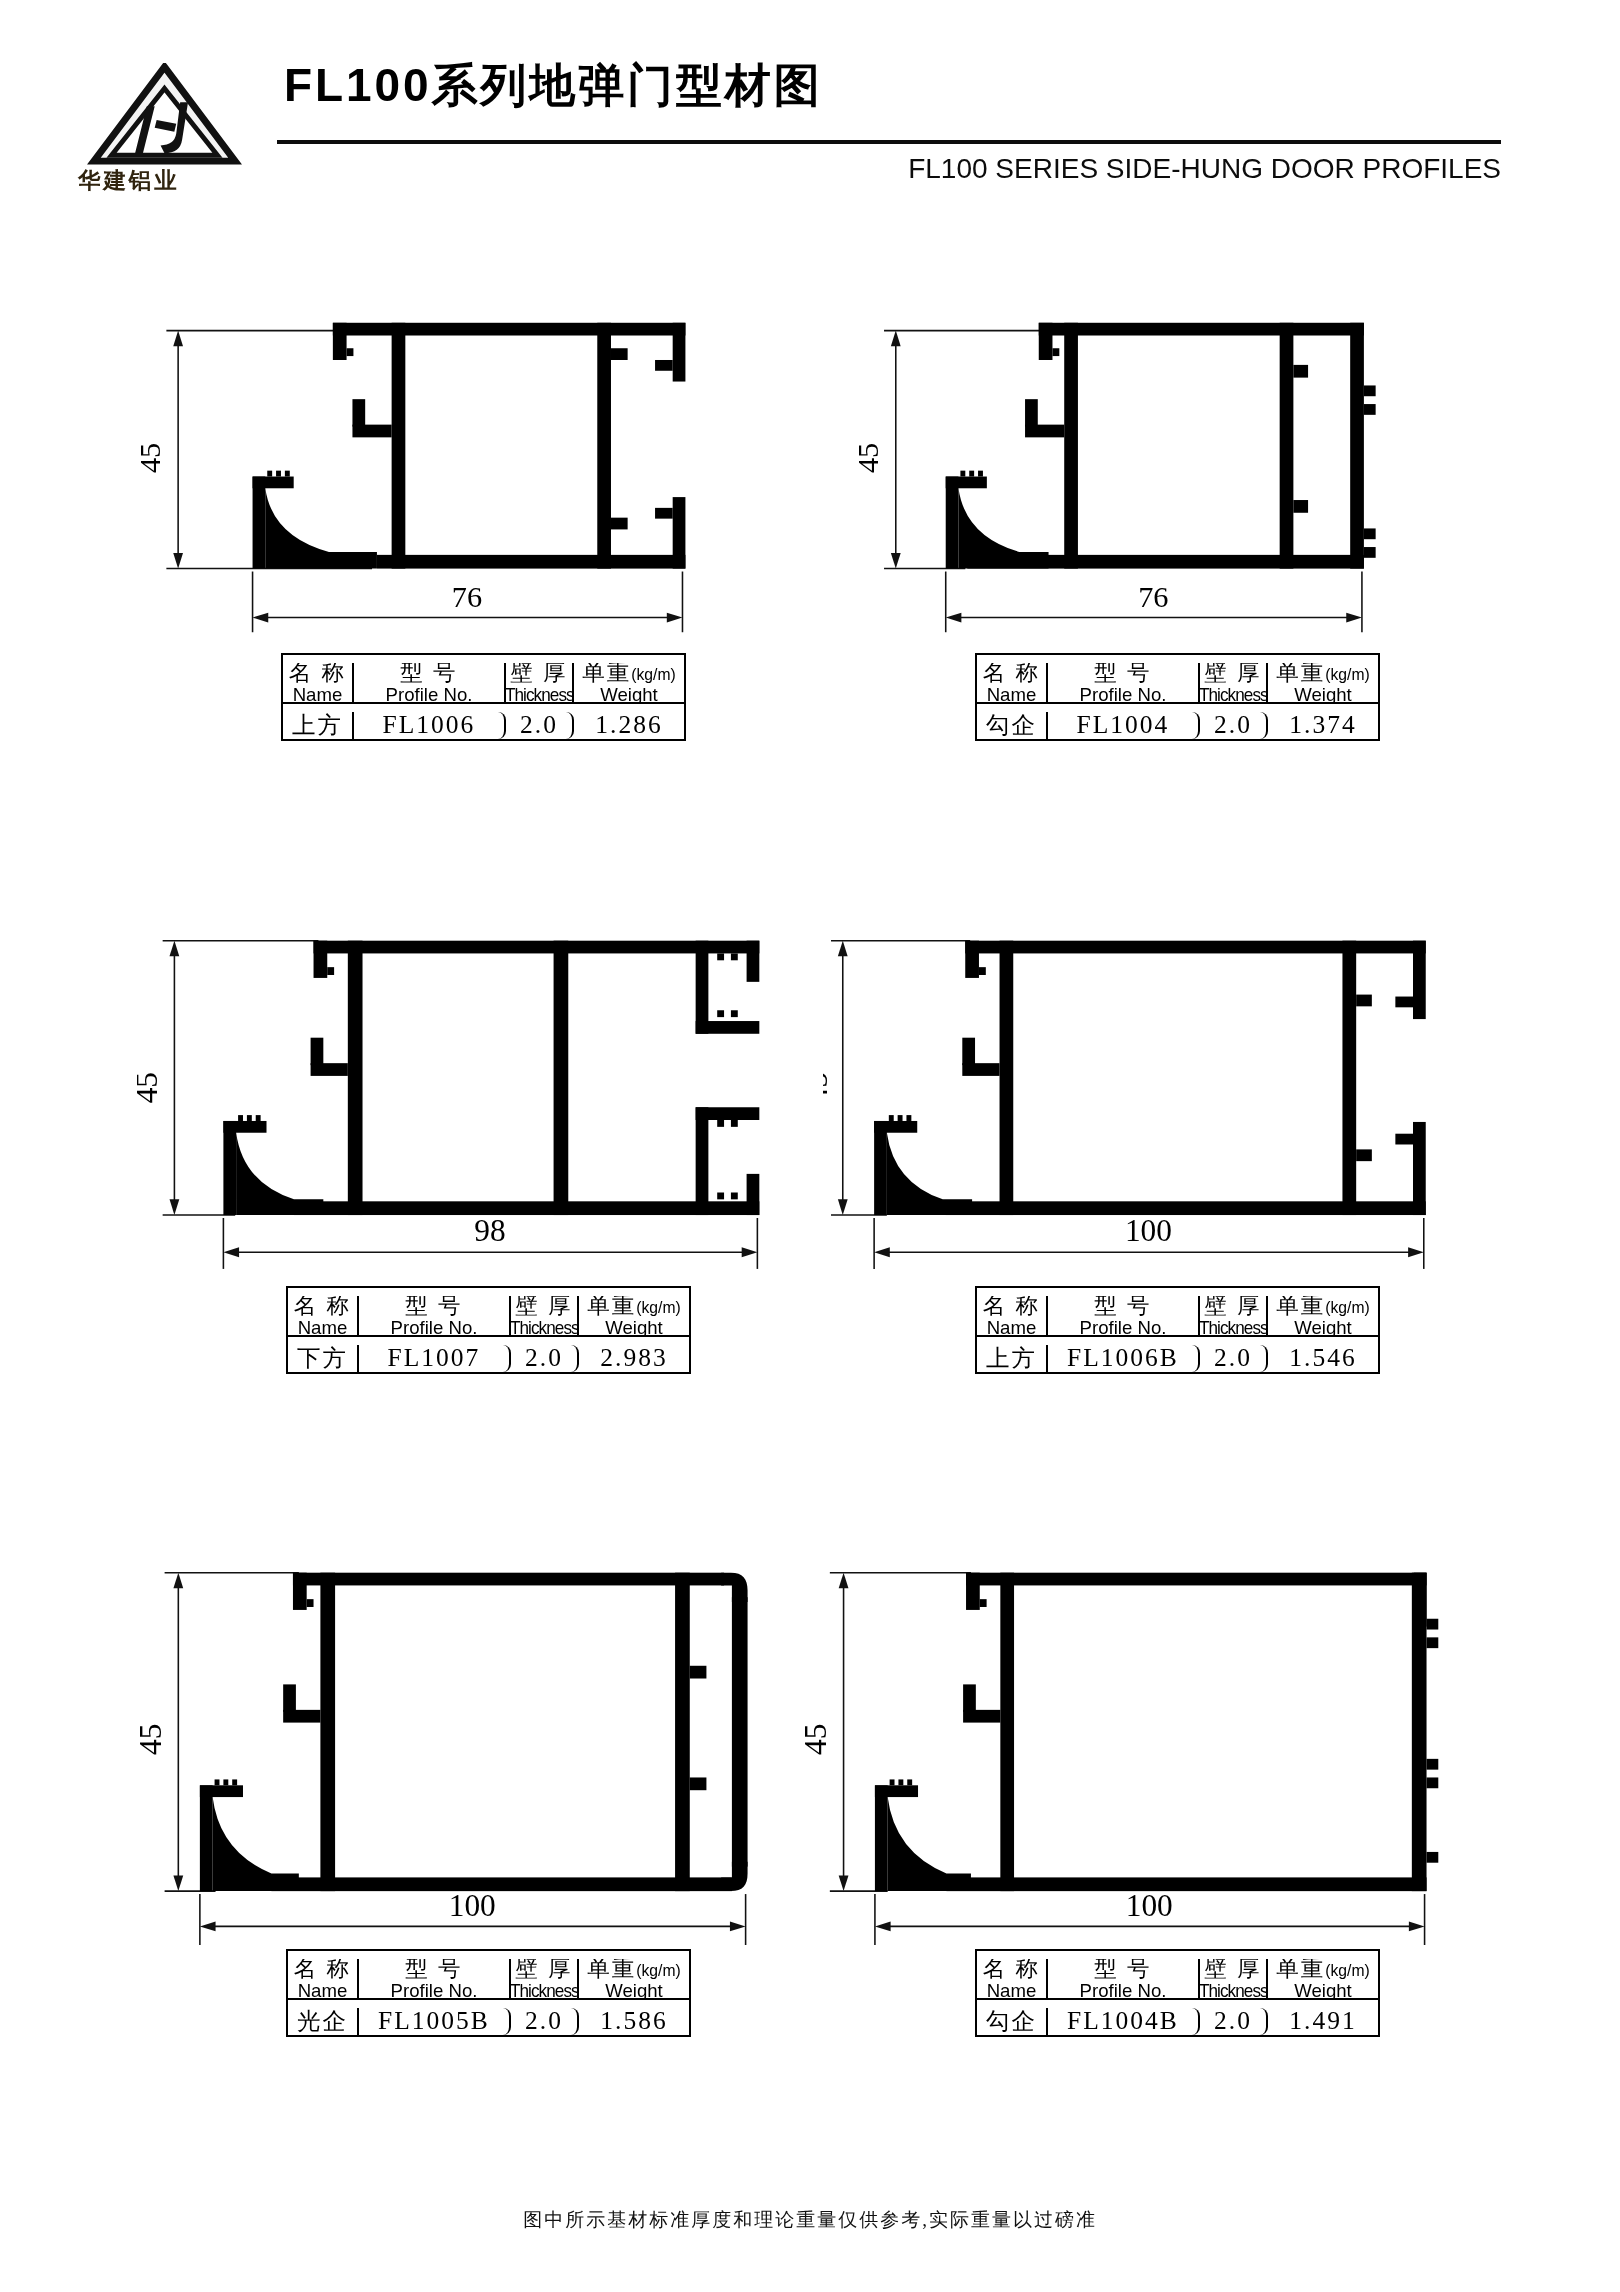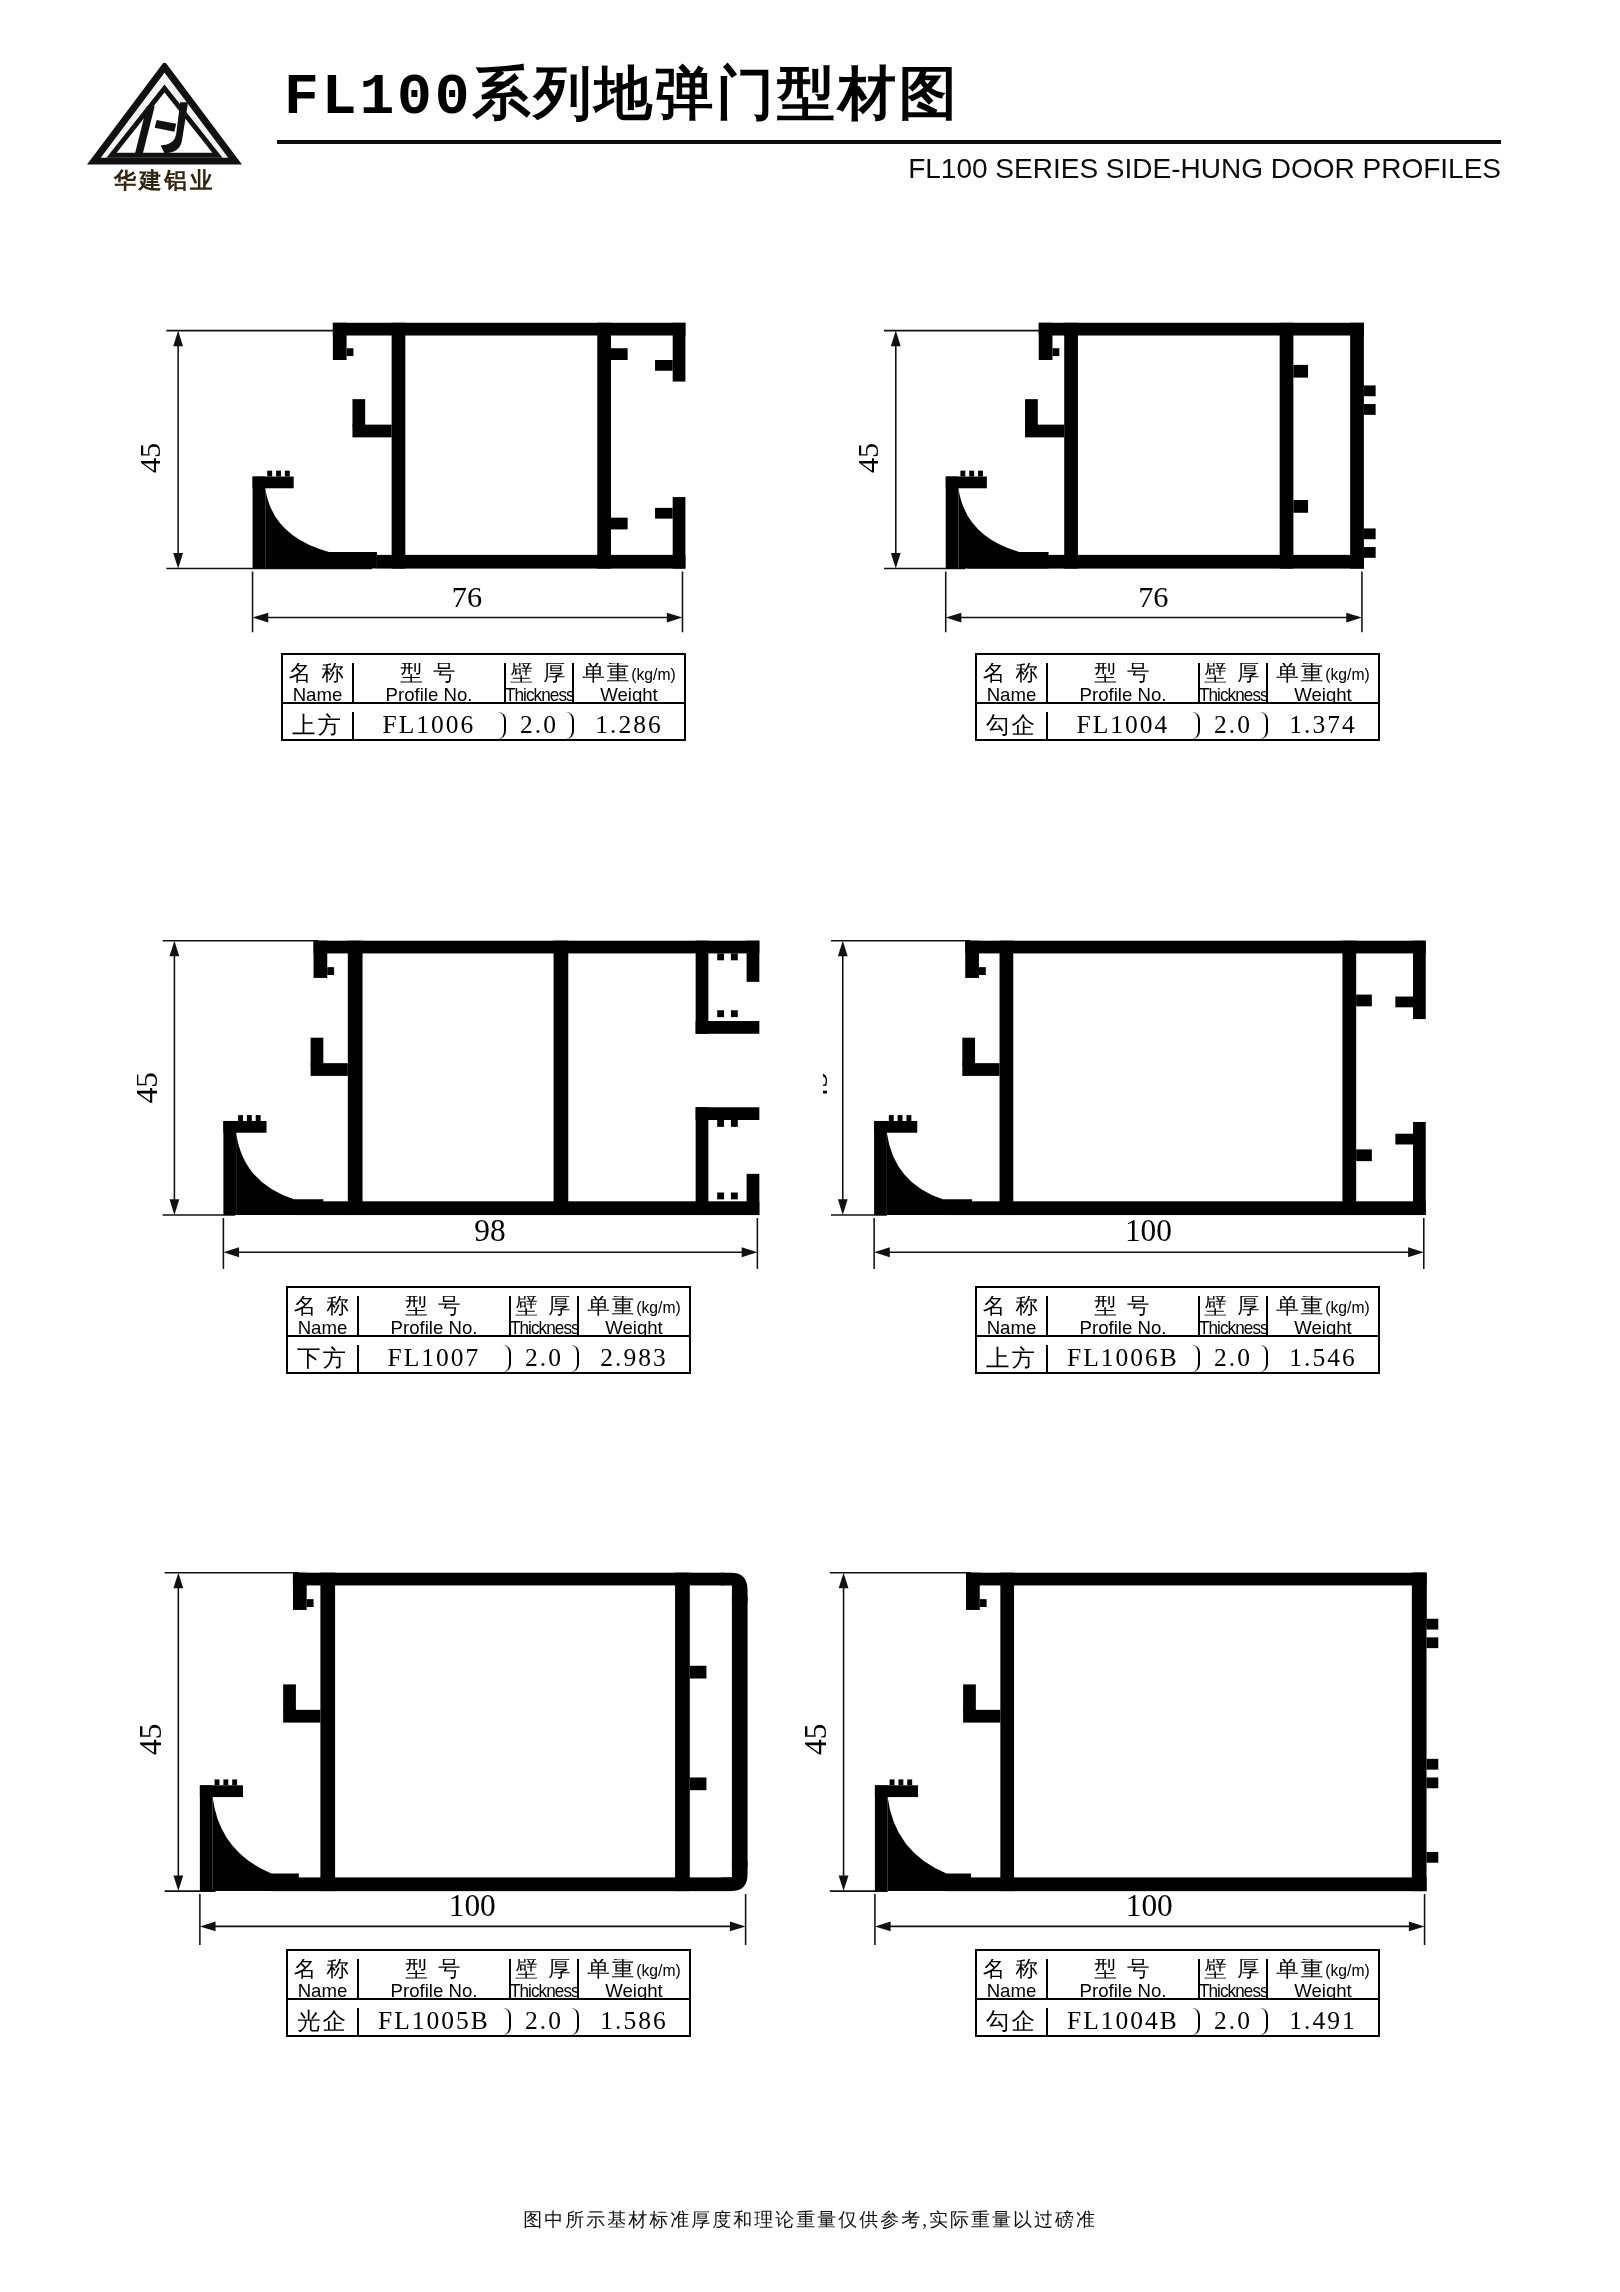--- a/index.html
+++ b/index.html
@@ -1,26 +1,26 @@
 <!DOCTYPE html>
 <html><head>
 <meta charset="utf-8">
 <style>
   html,body{margin:0;padding:0;background:#888;}
   #page{position:relative;width:1620px;height:2293px;background:#ffffff;
         font-family:"Liberation Sans",sans-serif;color:#000;overflow:hidden;}
   .abs{position:absolute;}
   
-  #title{left:284px;top:55px;font-size:58px;font-weight:bold;letter-spacing:2.9px;
-         font-family:Liberation Mono, monospace;}
+  #title{left:284px;top:55px;font-size:46px;font-weight:bold;letter-spacing:2.9px;
+         font-family:Liberation Sans, sans-serif;}
   #rule{left:277px;top:140px;width:1224px;height:3.9px;background:#0d0d0d;}
   #subtitle{left:277px;top:153px;width:1224px;text-align:right;font-size:28px;
             letter-spacing:0px;color:#0c0c0c;}
   #logo-block{left:86px;top:63px;width:157px;}
-  #company{left:78px;top:165px;width:173px;text-align:center;font-size:22.5px;
+  #company{left:78px;top:165px;width:173px;font-size:22.5px;
            font-weight:bold;letter-spacing:2.9px;color:#30240f;}
   
   svg text{font-family:"Liberation Serif",serif;fill:#000;}
   .fig{position:absolute;}
   
   .ptable{position:absolute;border:2.9px solid #000;background:#fff;
           display:grid;grid-template-columns:71px 152px 68px 110px;
           grid-template-rows:49px 35px;}
   .ptable .c{border-right:2px solid #000;border-bottom:2px solid #000;
              display:flex;flex-direction:column;align-items:center;justify-content:center;

